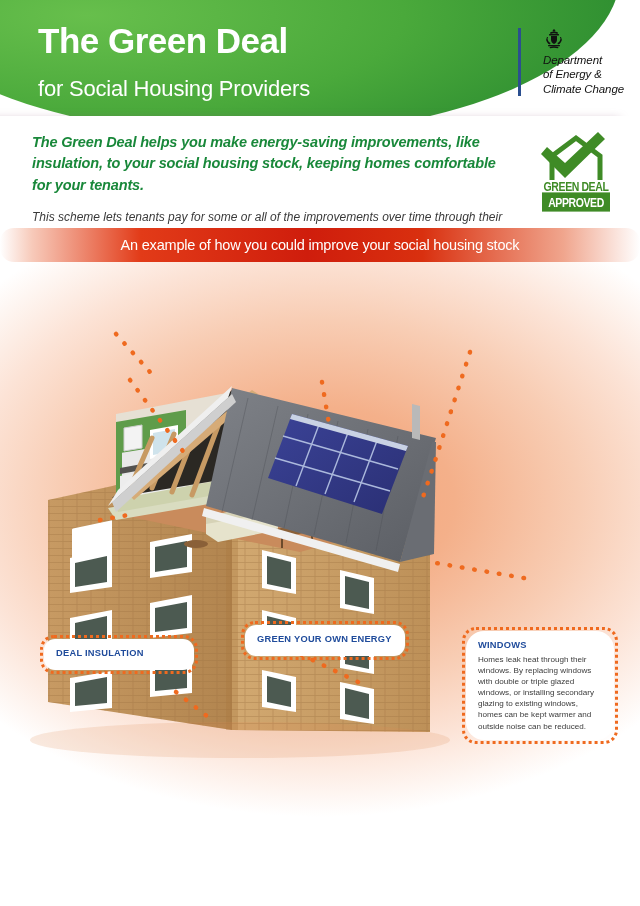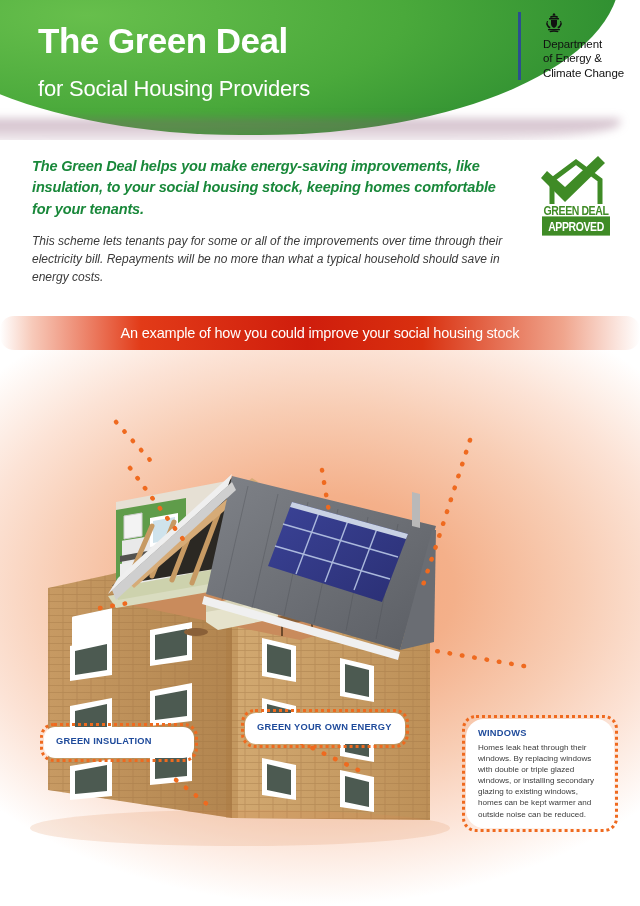--- a/index.html
+++ b/index.html
@@ -6,21 +6,21 @@
   html,body { width:640px; height:906px; }
   body {
     font-family:"Liberation Sans", sans-serif;
     background:#ffffff;
     position:relative;
     overflow:hidden;
   }
   .page { position:relative; width:640px; height:906px; overflow:hidden; background:#fff; }
 
   
-  .header { position:relative; width:640px; height:140px; background:#ffffff; overflow:hidden; }
+  .header { position:relative; width:640px; height:116px; background:#ffffff; overflow:hidden; }
   .green-blob {
     position:absolute; left:-120px; top:-150px;
     width:740px; height:285px;
     border-radius:0 0 360px 360px / 0 0 160px 160px;
     background:radial-gradient(ellipse at 28% 58%, #67bf4c 0%, #4aa93b 42%, #2f8f31 72%, #1f7a2a 100%);
   }
   .green-blob::after{
     content:""; position:absolute; left:0; right:0; bottom:-14px; height:30px;
     border-radius:0 0 360px 360px / 0 0 26px 26px;
     background:linear-gradient(180deg, rgba(140,90,120,.45), rgba(255,255,255,0));
@@ -28,28 +28,28 @@
   }
   .header-title-wrap { position:absolute; left:38px; top:22px; z-index:3; }
   .header-title {
     font-size:35px; font-weight:bold; color:#ffffff; letter-spacing:-0.5px; line-height:1.08;
   }
   .header-subtitle {
     font-size:22px; color:#ffffff; line-height:1.2; margin-top:16px; letter-spacing:-0.2px;
   }
 
   
-  .decc-logo { position:absolute; right:16px; top:12px; z-index:4; display:flex; gap:22px; }
+  .decc-logo { position:absolute; right:16px; top:28px; z-index:4; display:flex; gap:22px;font-style:italic; }
   .decc-bar { width:3px; background:#2b4f8f; flex:0 0 3px; }
   .decc-right { display:flex; flex-direction:column; }
   .crest { width:22px; height:22px; margin-bottom:3px; }
   .decc-text { font-size:11.5px; line-height:1.25; color:#111; font-weight:500; letter-spacing:-0.1px; }
 
   
-  .intro { position:relative; padding:18px 8px 0 0; height:176px; background:#fff; }
+  .intro { position:relative; padding:18px 8px 0 0; height:112px; background:#fff; }
   .intro-lead {
     position:absolute; left:32px; top:16px; width:470px;
     font-size:14.5px; line-height:1.48; color:#19883a; font-style:italic; font-weight:bold;
     letter-spacing:-0.15px;
   }
   .intro-body {
     position:absolute; left:32px; top:92px; width:480px;
     font-size:12px; line-height:1.52; color:#3a3a3a; font-style:italic;
   }
   
@@ -329,21 +329,21 @@
 
         <path d="M524 316 L430 300"></path>
 
         <path d="M176 430 L212 458"></path>
 
         <path d="M358 420 L300 392"></path>
       </g>
     </svg>
 
     <div class="callout" id="c-loft">
-      <div class="co-title">GREEN INSULATION</div>
+      <div class="co-title">DEAL INSULATION</div>
     </div>
 
     <div class="callout" id="c-energy">
       <div class="co-title">GREEN YOUR OWN ENERGY</div>
     </div>
 
     <div class="callout" id="c-windows">
       <div class="co-title">WINDOWS</div>
       <div class="co-body">Homes leak heat through their windows. By replacing windows with double or triple glazed windows, or installing secondary glazing to existing windows, homes can be kept warmer and outside noise can be reduced.</div>
     </div>

